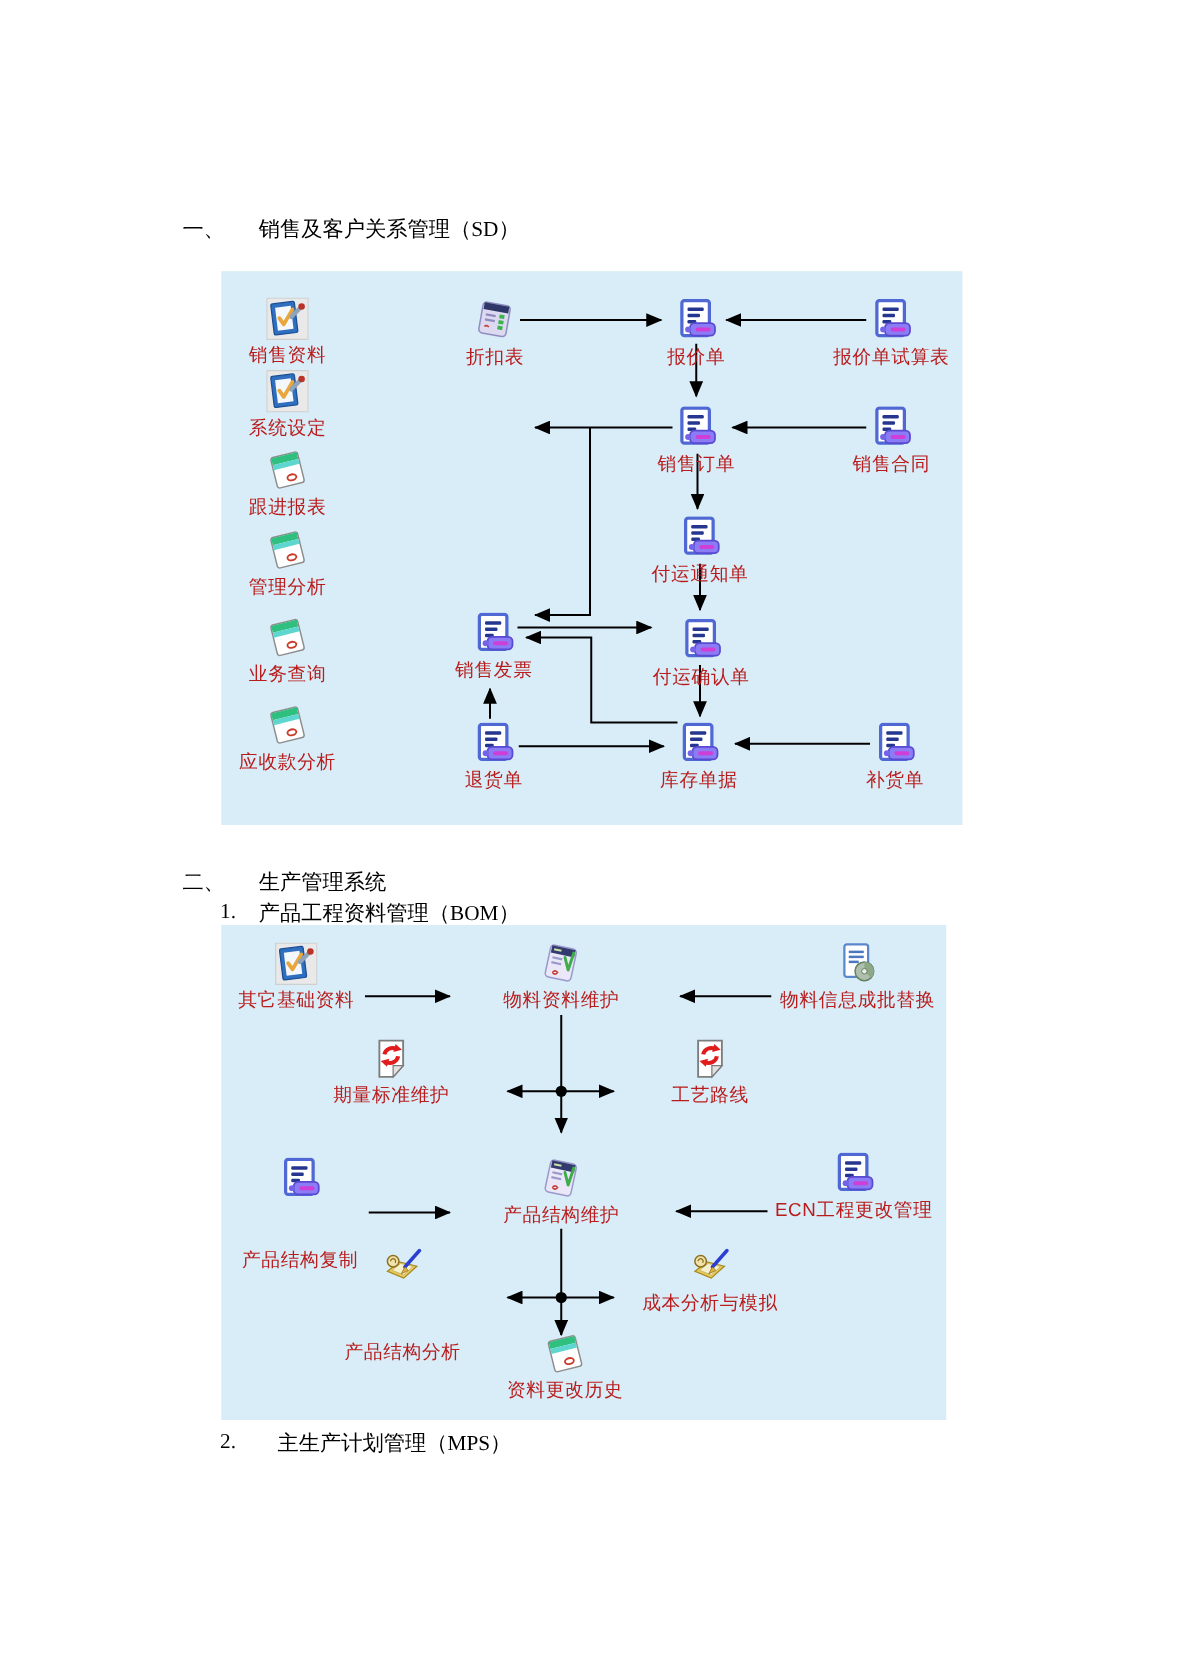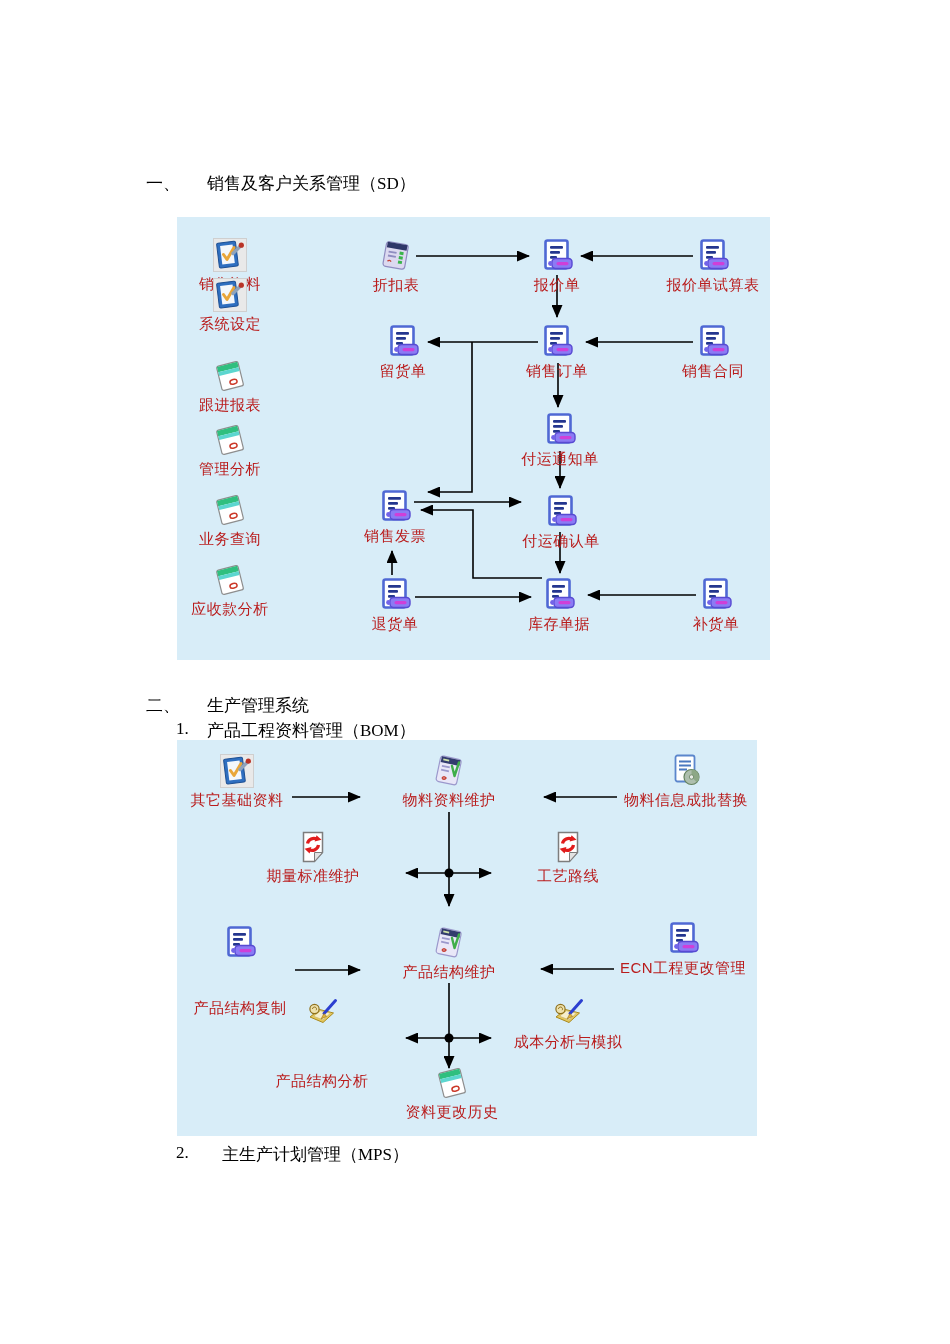--- a/index.html
+++ b/index.html
@@ -97,21 +97,21 @@
             <rect x="5" y="4" width="19" height="25" rx="1.5" fill="#2f6fc0" stroke="#1c4f93"></rect>
             <rect x="8.2" y="7.2" width="12.6" height="18.6" fill="#f4f7fb"></rect>
           </g>
           <path d="M10.5 16.5 L14 21.5 L21 9.5" fill="none" stroke="#e9a63a" stroke-width="3" stroke-linecap="round" stroke-linejoin="round"></path>
           <line x1="20" y1="15.5" x2="27.5" y2="8" stroke="#8fa3bb" stroke-width="3.4" stroke-linecap="round"></line>
           <circle cx="28.3" cy="7.2" r="2.6" fill="#b93326"></circle>
         </svg>
       </span>
     <span class="node-label">销售资料</span>
   </div>
-  <div class="node" style="left:53px;top:61px;">
+  <div class="node" style="left:53px;top:79px;">
     <span class="icon">
         <svg viewBox="0 0 34 34">
           <rect x="0.5" y="0.5" width="33" height="33" fill="#e9e9e9" stroke="#cfcfcf"></rect>
           <g transform="rotate(-7 15 17)">
             <rect x="5" y="4" width="19" height="25" rx="1.5" fill="#2f6fc0" stroke="#1c4f93"></rect>
             <rect x="8.2" y="7.2" width="12.6" height="18.6" fill="#f4f7fb"></rect>
           </g>
           <path d="M10.5 16.5 L14 21.5 L21 9.5" fill="none" stroke="#e9a63a" stroke-width="3" stroke-linecap="round" stroke-linejoin="round"></path>
           <line x1="20" y1="15.5" x2="27.5" y2="8" stroke="#8fa3bb" stroke-width="3.4" stroke-linecap="round"></line>
           <circle cx="28.3" cy="7.2" r="2.6" fill="#b93326"></circle>
@@ -209,34 +209,20 @@
           <rect x="5.5" y="1.5" width="22" height="28" rx="2" fill="#fff" stroke="#4f68d4" stroke-width="2.6"></rect>
           <rect x="10" y="7" width="13" height="2.8" rx="1" fill="#24368f"></rect>
           <rect x="10" y="12" width="10" height="2.8" rx="1" fill="#24368f"></rect>
           <rect x="10" y="17" width="7" height="2.8" rx="1" fill="#24368f"></rect>
           <rect x="12" y="19.5" width="20" height="10" rx="3.5" fill="#8b7bf4" stroke="#584ad2" stroke-width="1.4"></rect>
           <circle cx="10.5" cy="24.5" r="2.4" fill="#7364e8"></circle>
           <rect x="16.5" y="23" width="12" height="3.2" rx="1.6" fill="#cf3fd8"></rect>
         </svg>
       </span>
     <span class="node-label">报价单试算表</span>
-  </div>
-  <div class="node" style="left:226px;top:108px;">
-    <span class="icon">
-        <svg viewBox="0 0 34 34">
-          <rect x="5.5" y="1.5" width="22" height="28" rx="2" fill="#fff" stroke="#4f68d4" stroke-width="2.6"></rect>
-          <rect x="10" y="7" width="13" height="2.8" rx="1" fill="#24368f"></rect>
-          <rect x="10" y="12" width="10" height="2.8" rx="1" fill="#24368f"></rect>
-          <rect x="10" y="17" width="7" height="2.8" rx="1" fill="#24368f"></rect>
-          <rect x="12" y="19.5" width="20" height="10" rx="3.5" fill="#8b7bf4" stroke="#584ad2" stroke-width="1.4"></rect>
-          <circle cx="10.5" cy="24.5" r="2.4" fill="#7364e8"></circle>
-          <rect x="16.5" y="23" width="12" height="3.2" rx="1.6" fill="#cf3fd8"></rect>
-        </svg>
-      </span>
-    <span class="node-label">留货单</span>
   </div>
   <div class="node" style="left:380px;top:108px;">
     <span class="icon">
         <svg viewBox="0 0 34 34">
           <rect x="5.5" y="1.5" width="22" height="28" rx="2" fill="#fff" stroke="#4f68d4" stroke-width="2.6"></rect>
           <rect x="10" y="7" width="13" height="2.8" rx="1" fill="#24368f"></rect>
           <rect x="10" y="12" width="10" height="2.8" rx="1" fill="#24368f"></rect>
           <rect x="10" y="17" width="7" height="2.8" rx="1" fill="#24368f"></rect>
           <rect x="12" y="19.5" width="20" height="10" rx="3.5" fill="#8b7bf4" stroke="#584ad2" stroke-width="1.4"></rect>
           <circle cx="10.5" cy="24.5" r="2.4" fill="#7364e8"></circle>

